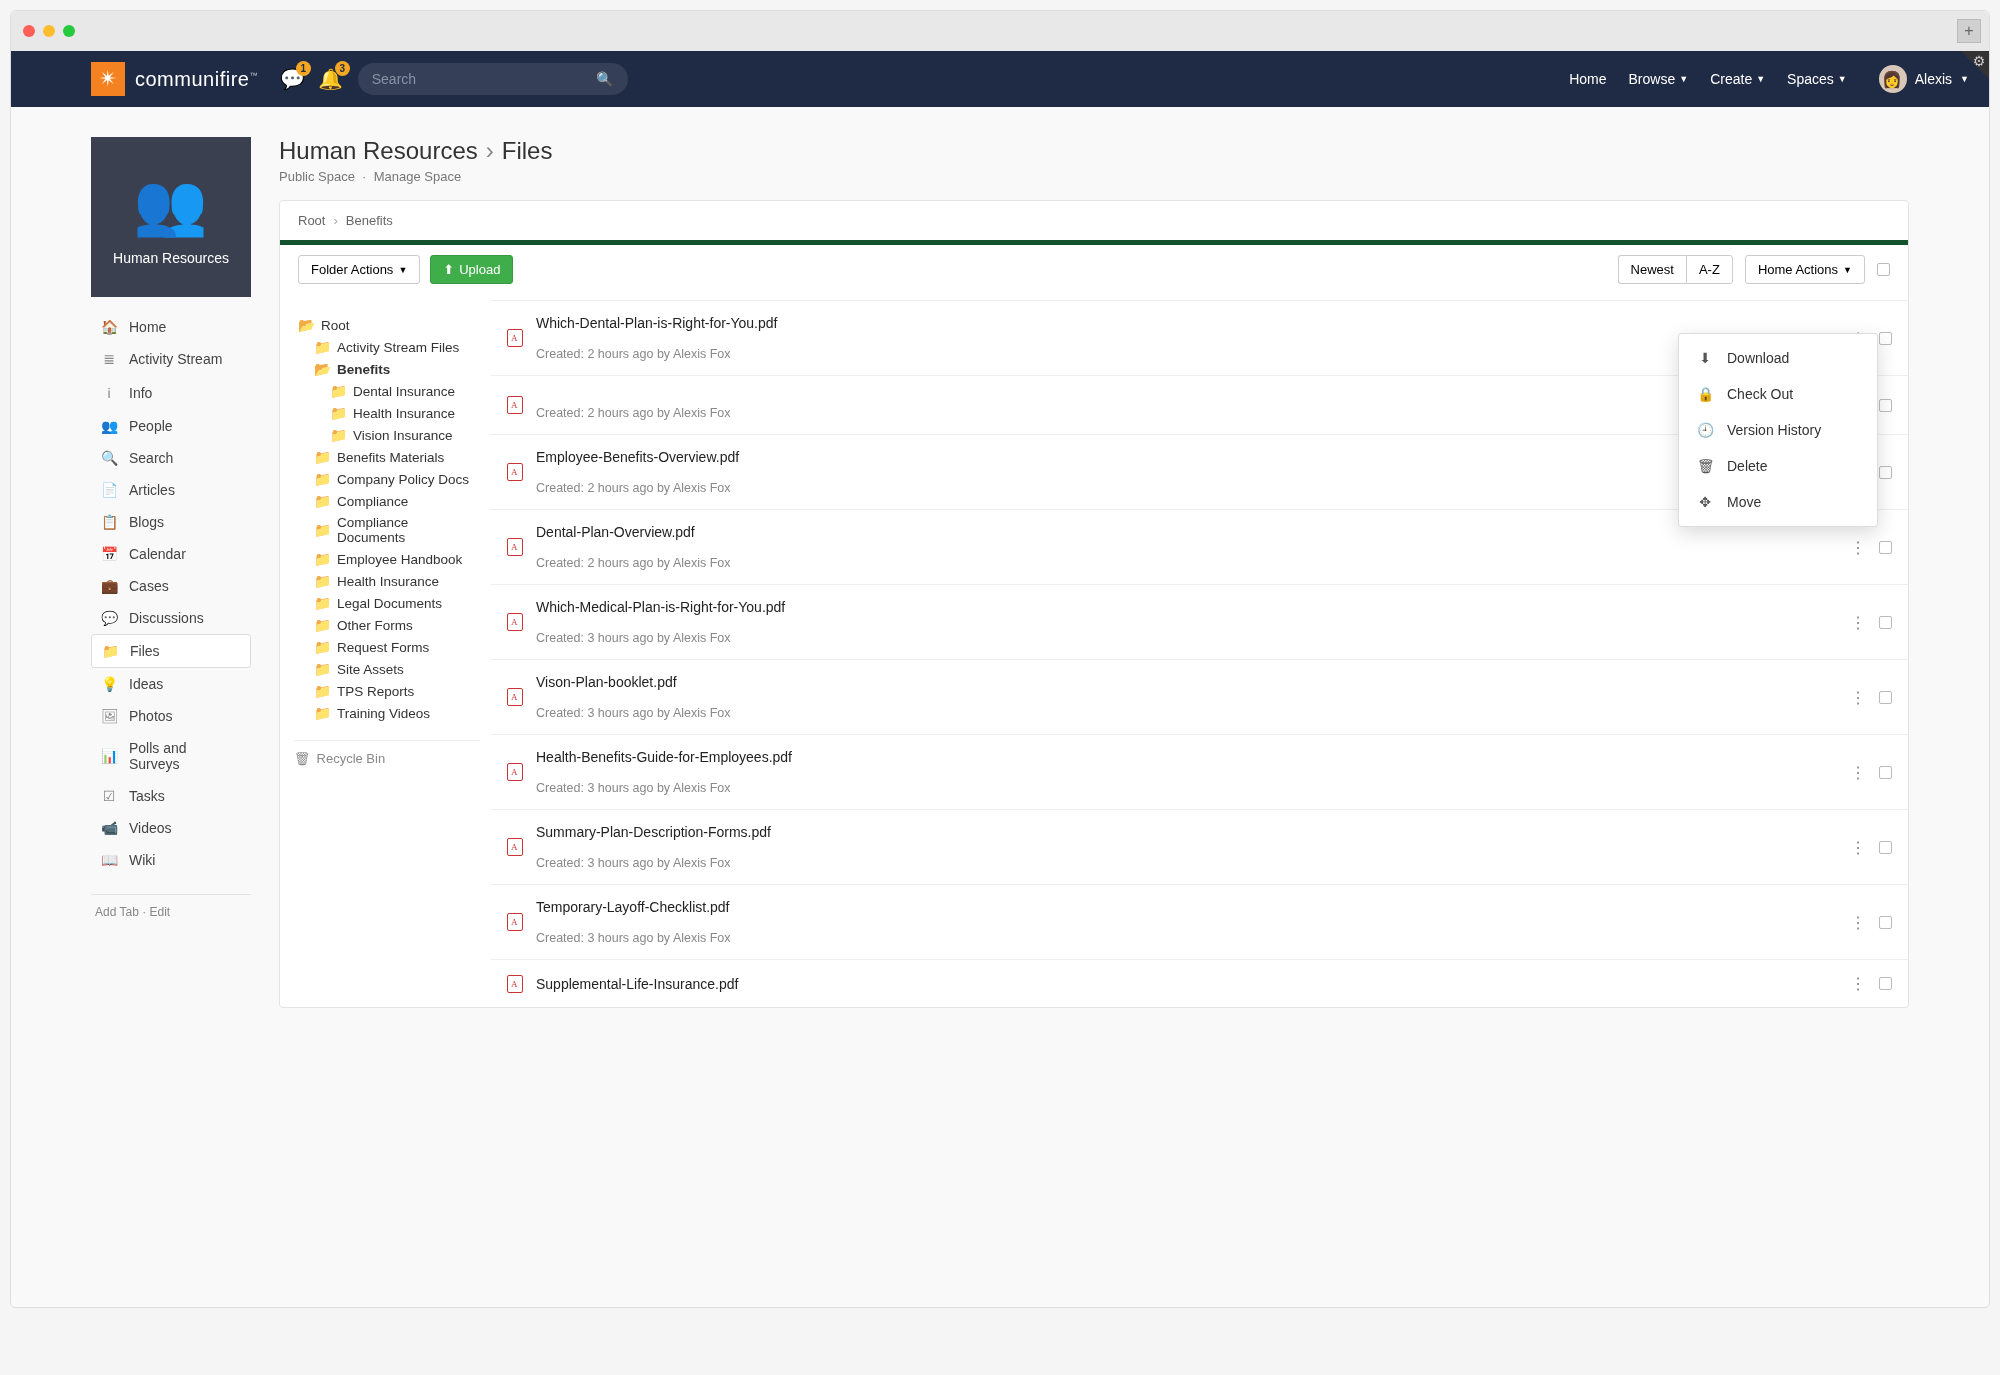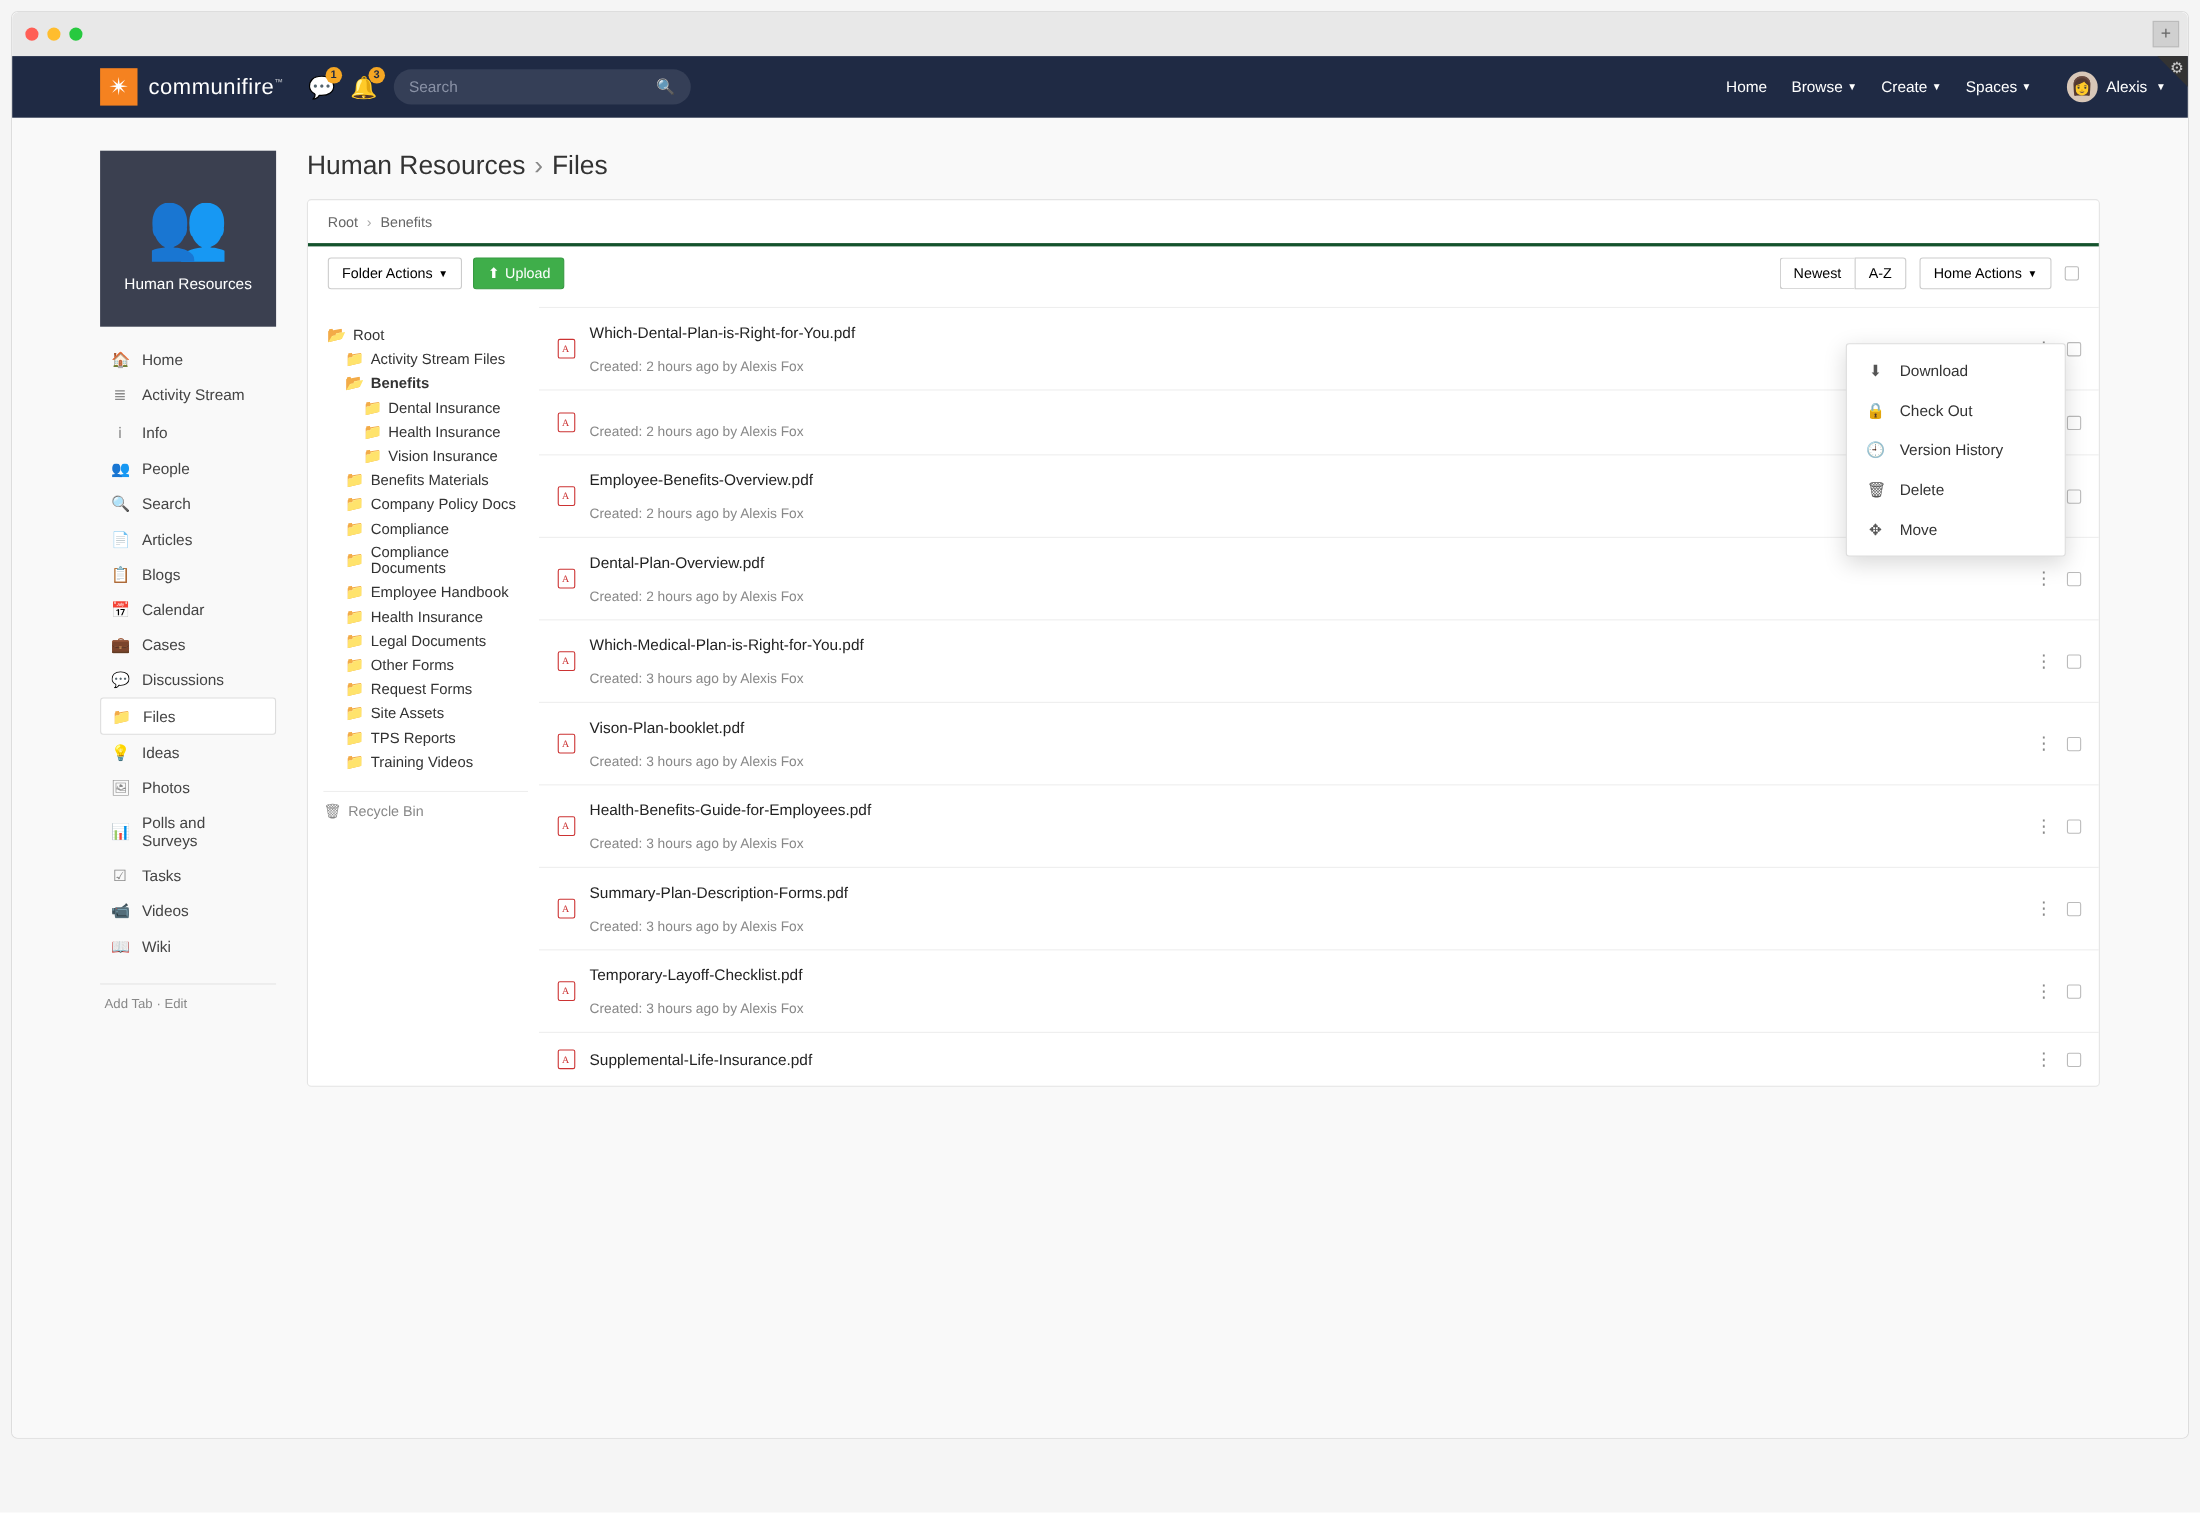--- a/index.html
+++ b/index.html
@@ -39,21 +39,21 @@
 .side-nav-item.active { background: #fff; border: 1px solid #ddd; }
 .side-nav-icon { width: 16px; text-align: center; color: #888; font-size: 14px; }
 .side-footer { font-size: 12px; color: #888; margin-top: 18px; padding-left: 4px; border-top: 1px solid #e4e4e4; padding-top: 10px;}
 .side-footer span { cursor: pointer; }
 .main-col { flex: 1; }
 .page-title-row { display: flex; align-items: baseline; gap: 8px; font-size: 24px; color: #333; }
 .page-title-row .sep { color: #888; }
 .page-sub { color: #777; font-size: 13px; margin-top: 4px; }
 .page-sub span { cursor: pointer; }
 .content-card { background: #fff; border: 1px solid #e4e4e4; border-radius: 4px; margin-top: 16px; }
-.crumbs { padding: 12px 18px; font-size: 13px; color: #666; border-bottom: 3px solid #14532d; }
+.crumbs { padding: 12px 18px; font-size: 13px; color: #666; border-bottom: 5px solid #14532d; }
 .crumbs .sep { margin: 0 8px; color: #aaa; }
 .crumbs a { color: #666; cursor: pointer; }
 .toolbar { display: flex; align-items: center; gap: 10px; padding: 10px 18px 16px; justify-content: center; }
 .btn { border: 1px solid #ccc; background: #fff; padding: 6px 12px; border-radius: 3px; font-size: 13px; cursor: pointer; display: inline-flex; align-items: center; gap: 5px; }
 .btn.green { background: #3fae4a; border-color: #379a42; color: #fff; }
 .btn-group { display: inline-flex; }
 .btn-group .btn { border-radius: 0; border-right-width: 0; }
 .btn-group .btn:first-child { border-radius: 3px 0 0 3px; }
 .btn-group .btn:last-child { border-radius: 0 3px 3px 0; border-right-width: 1px; }
 .toolbar-right { margin-left: auto; display: flex; align-items: center; gap: 12px; }
@@ -213,20 +213,23 @@
         <span>Add Tab</span> · <span>Edit</span>
       </div>
     </div>
 
     <div class="main-col">
       <div class="page-title-row">
         <span>Human Resources</span>
           <span class="sep">›</span>
           <span>Files</span>
       </div>
+      <div class="page-sub">
+        <span>Public Space</span> &nbsp;·&nbsp; <span>Manage Space</span>
+      </div>
 
       <div class="content-card">
         <div class="crumbs">
           <a>Root</a><span class="sep">›</span><span>Benefits</span>
         </div>
         <div class="toolbar">
           <button class="btn">
               <span>Folder Actions</span> 
               <span class="caret">▼</span>
             </button>

